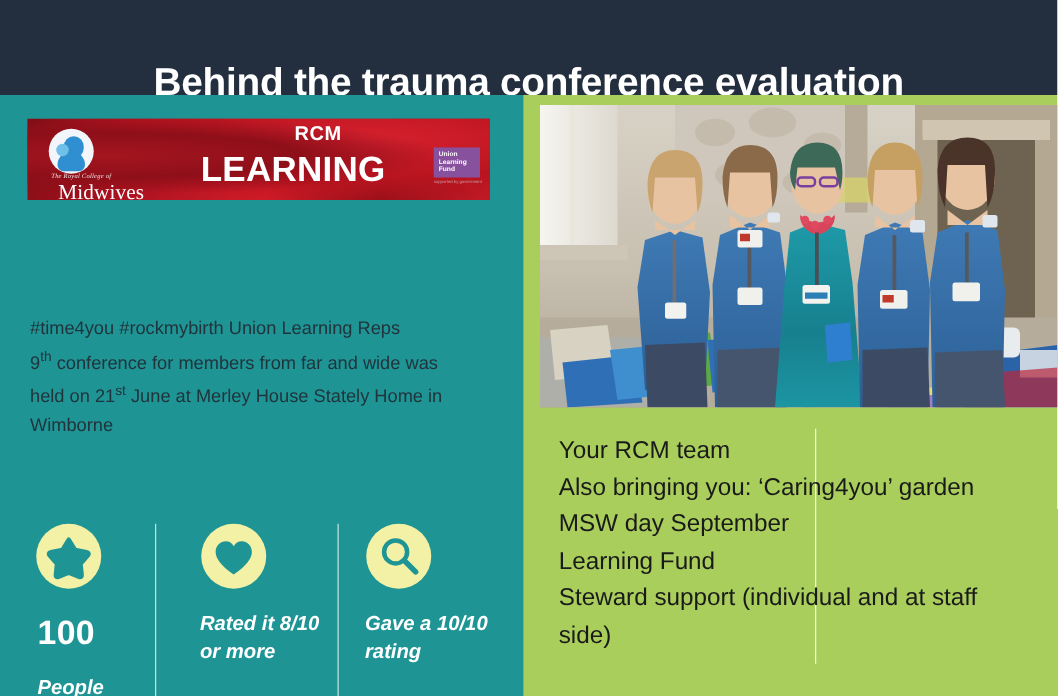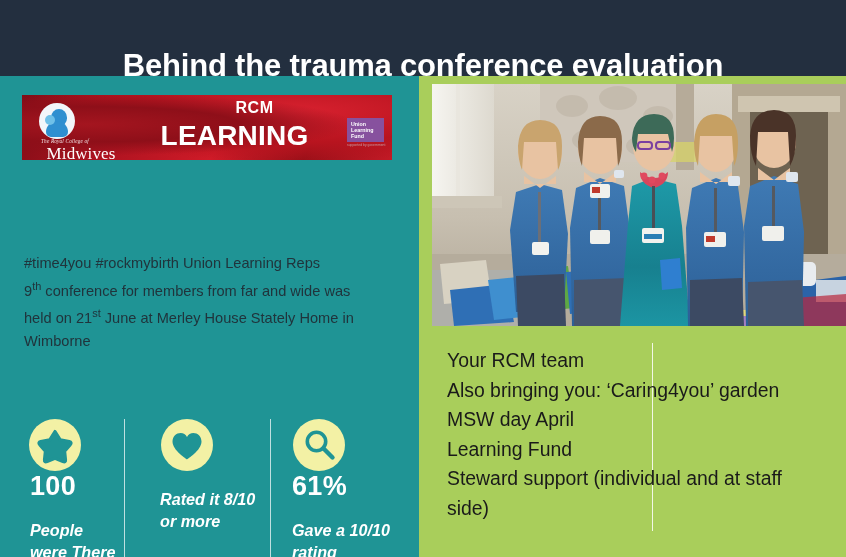--- a/index.html
+++ b/index.html
@@ -171,21 +171,21 @@
     width:52px; height:52px;
     border-radius:50%;
     background:#f3f1a5;
     position:relative;
   }
   .stat.s1 .stat-icon { margin-left:13px; }
   .stat.s2 .stat-icon { margin-left:21px; }
   .stat.s3 .stat-icon { margin-left:11px; }
 
   .stat-value {
-    margin-top:0;
+    margin-top:20px;
     color:#ffffff;
     font-size:27px;
     font-weight:bold;
     letter-spacing:.3px;
   }
   .stat.s1 .stat-value { margin-left:14px; }
   .stat.s2 .stat-value { margin-left:20px; }
   .stat.s3 .stat-value { margin-left:10px; }
 
   .stat-label {
@@ -288,21 +288,20 @@
         <div class="stat-label">Rated it 8/10 or more</div>
       </div>
 
       <div class="stat s3">
         <div class="stat-icon">
           <svg width="52" height="52" viewBox="0 0 52 52">
             <circle cx="23.5" cy="22.5" r="9.2" fill="none" stroke="#1f9495" stroke-width="3.6"></circle>
             <line x1="30.3" y1="29.3" x2="39.5" y2="38.5" stroke="#1f9495" stroke-width="4.4" stroke-linecap="round"></line>
           </svg>
         </div>
-        <div class="stat-value">61%</div>
         <div class="stat-label">Gave a 10/10 rating</div>
       </div>
     </div>
   </div>
 
   <div class="green-panel">
 
     <div class="photo">
       <svg width="414" height="242" viewBox="0 0 414 242">
         <defs>
@@ -416,18 +415,18 @@
         <path d="M326 84 L342 96 L358 84 L358 96 L326 96 Z" fill="#e8c3a2"></path>
         <rect x="340" y="102" width="3" height="46" fill="#55595f"></rect>
         <rect x="330" y="142" width="22" height="15" rx="2" fill="#f0f0ec"></rect>
         <rect x="354" y="88" width="12" height="10" rx="2" fill="#dfe6ee"></rect>
       </svg>
     </div>
 
     <div class="green-divider"></div>
     <div class="green-text" style="white-space:pre-line;">Your RCM team
 Also bringing you:  ‘Caring4you’ garden
-MSW day April
+MSW day September
 Learning Fund
 Steward support (individual and at staff side)</div>
   </div>
 
 </div>
 
 </body></html>

